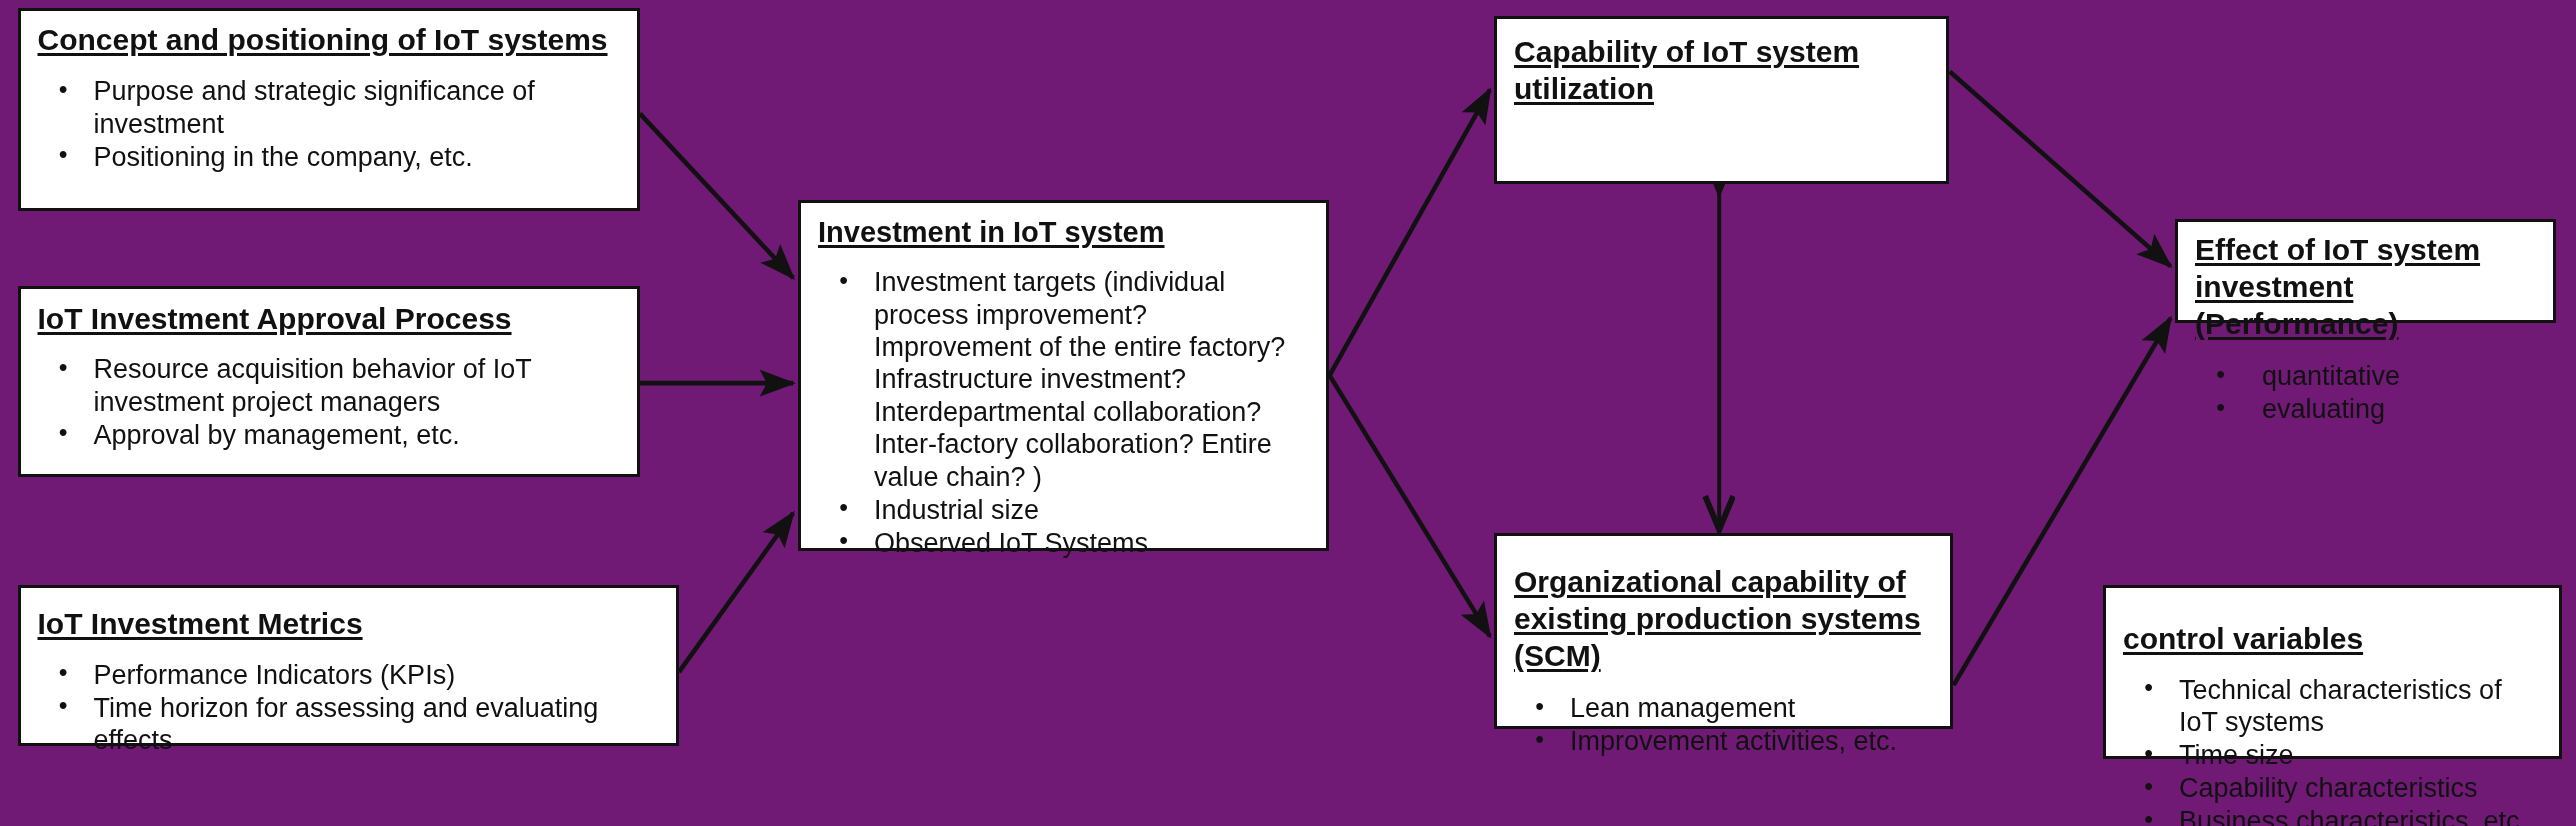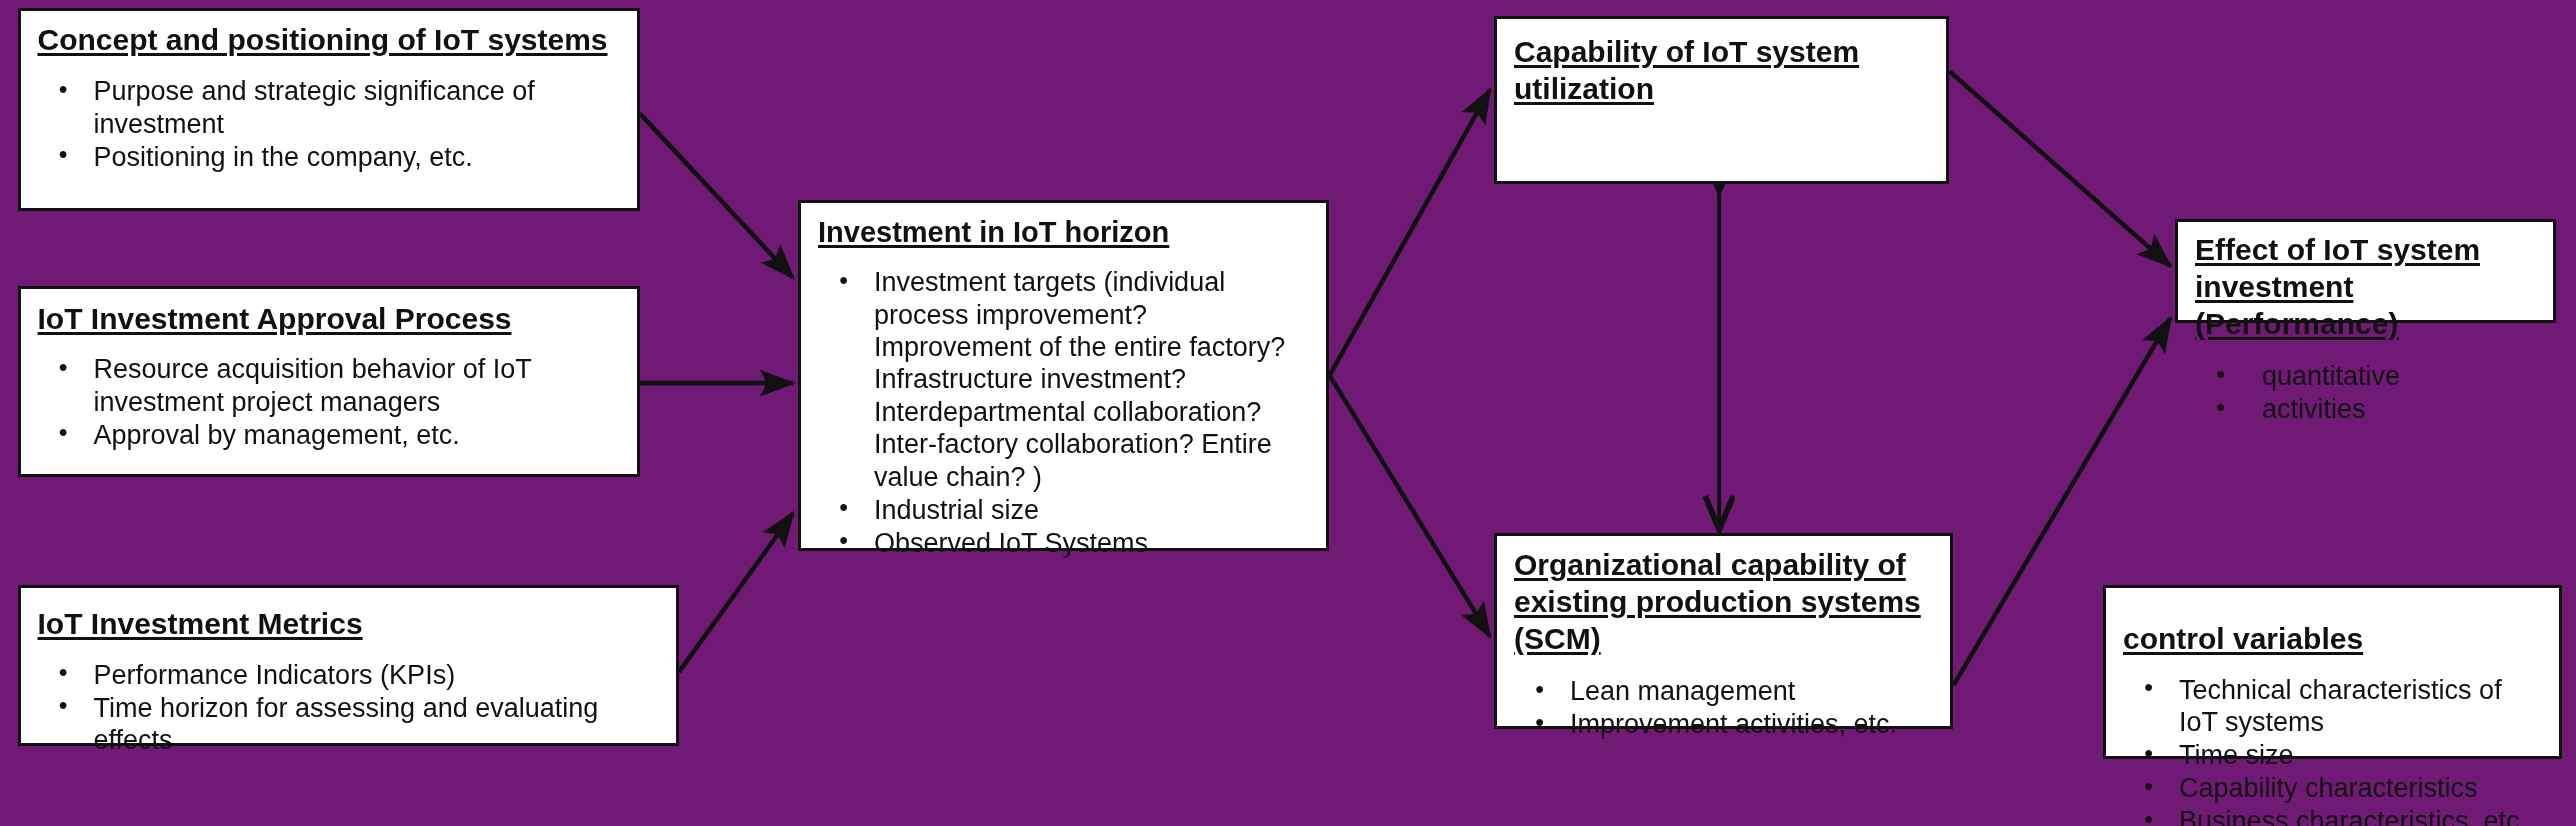--- a/index.html
+++ b/index.html
@@ -76,21 +76,21 @@
   #node-control        { left: 2103px; top: 585px;  width: 459px;  height: 174px; }
 
   #node-investment .node-title { font-size: 29px; }
   #node-investment ul.bullets li { font-size: 27px; line-height: 1.20; }
   #node-capability .node-title,
   #node-orgcap .node-title,
   #node-effect .node-title { font-size: 30px; line-height: 1.24; }
   #node-effect { padding-top: 9px; }
   #node-effect ul.bullets li { padding-left: 51px; }
   #node-capability { padding-top: 14px; }
-  #node-orgcap { padding-top: 10px; }
+  #node-orgcap { padding-top: 27px; }
   #node-control { padding-top: 33px; }
   #node-control ul.bullets li { font-size: 27px; }
   #node-metrics { padding-top: 18px; }
 </style>
 </head>
 <body>
 
 <div id="canvas">
 
   <svg class="edges" viewBox="0 0 3966 1272" xmlns="http://www.w3.org/2000/svg">
@@ -145,21 +145,21 @@
       <span class="node-title">IoT Investment Metrics</span>
     </div>
     <ul class="bullets">
       <li>Performance Indicators (KPIs)</li>
       <li>Time horizon for assessing and evaluating effects</li>
     </ul>
   </div>
 
   <div class="node" id="node-investment">
     <div class="title-wrap">
-      <span class="node-title">Investment in IoT horizon</span>
+      <span class="node-title">Investment in IoT system</span>
     </div>
     <ul class="bullets">
       <li>Investment targets (individual process improvement?  Improvement of the entire factory? Infrastructure investment? Interdepartmental collaboration? Inter-factory collaboration? Entire value chain? )</li>
       <li>Industrial size</li>
       <li>Observed IoT Systems</li>
     </ul>
   </div>
 
   <div class="node" id="node-capability">
     <div class="title-wrap">
@@ -176,21 +176,21 @@
       <li>Improvement activities, etc.</li>
     </ul>
   </div>
 
   <div class="node" id="node-effect">
     <div class="title-wrap">
       <span class="node-title">Effect of IoT system investment (Performance)</span>
     </div>
     <ul class="bullets">
       <li>quantitative</li>
-      <li>activities</li>
+      <li>evaluating</li>
     </ul>
   </div>
 
   <div class="node" id="node-control">
     <div class="title-wrap">
       <span class="node-title">control variables</span>
     </div>
     <ul class="bullets">
       <li>Technical characteristics of IoT systems</li>
       <li>Time size</li>

